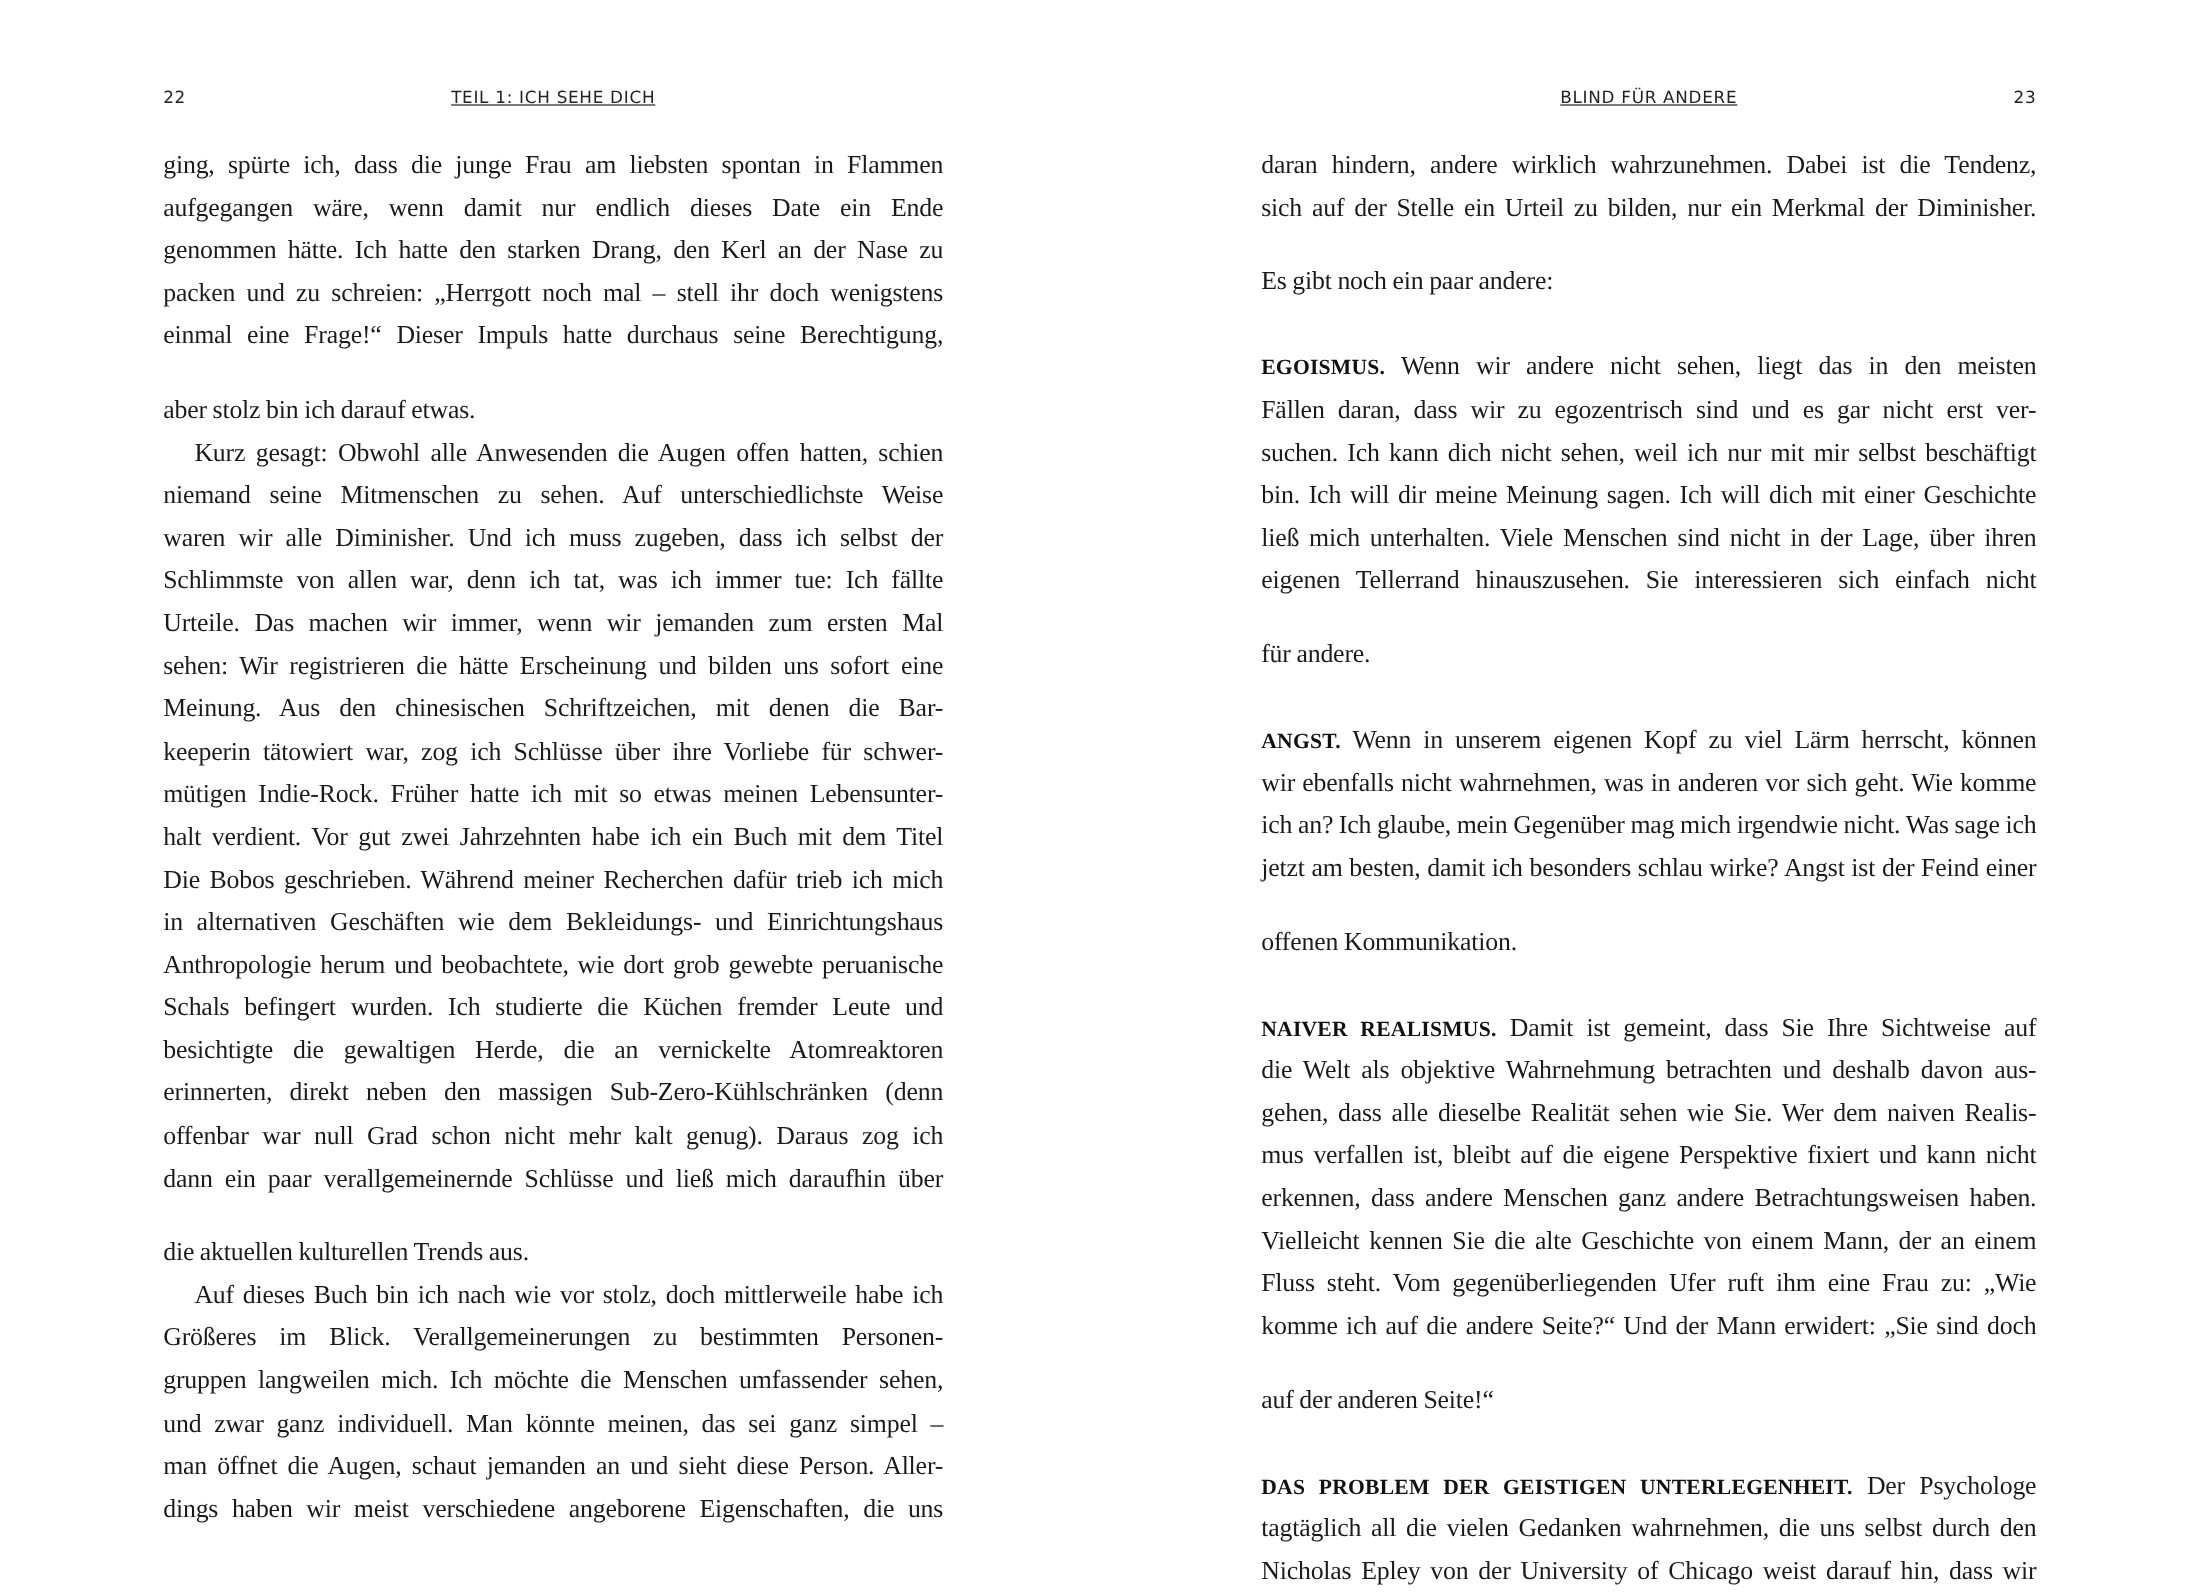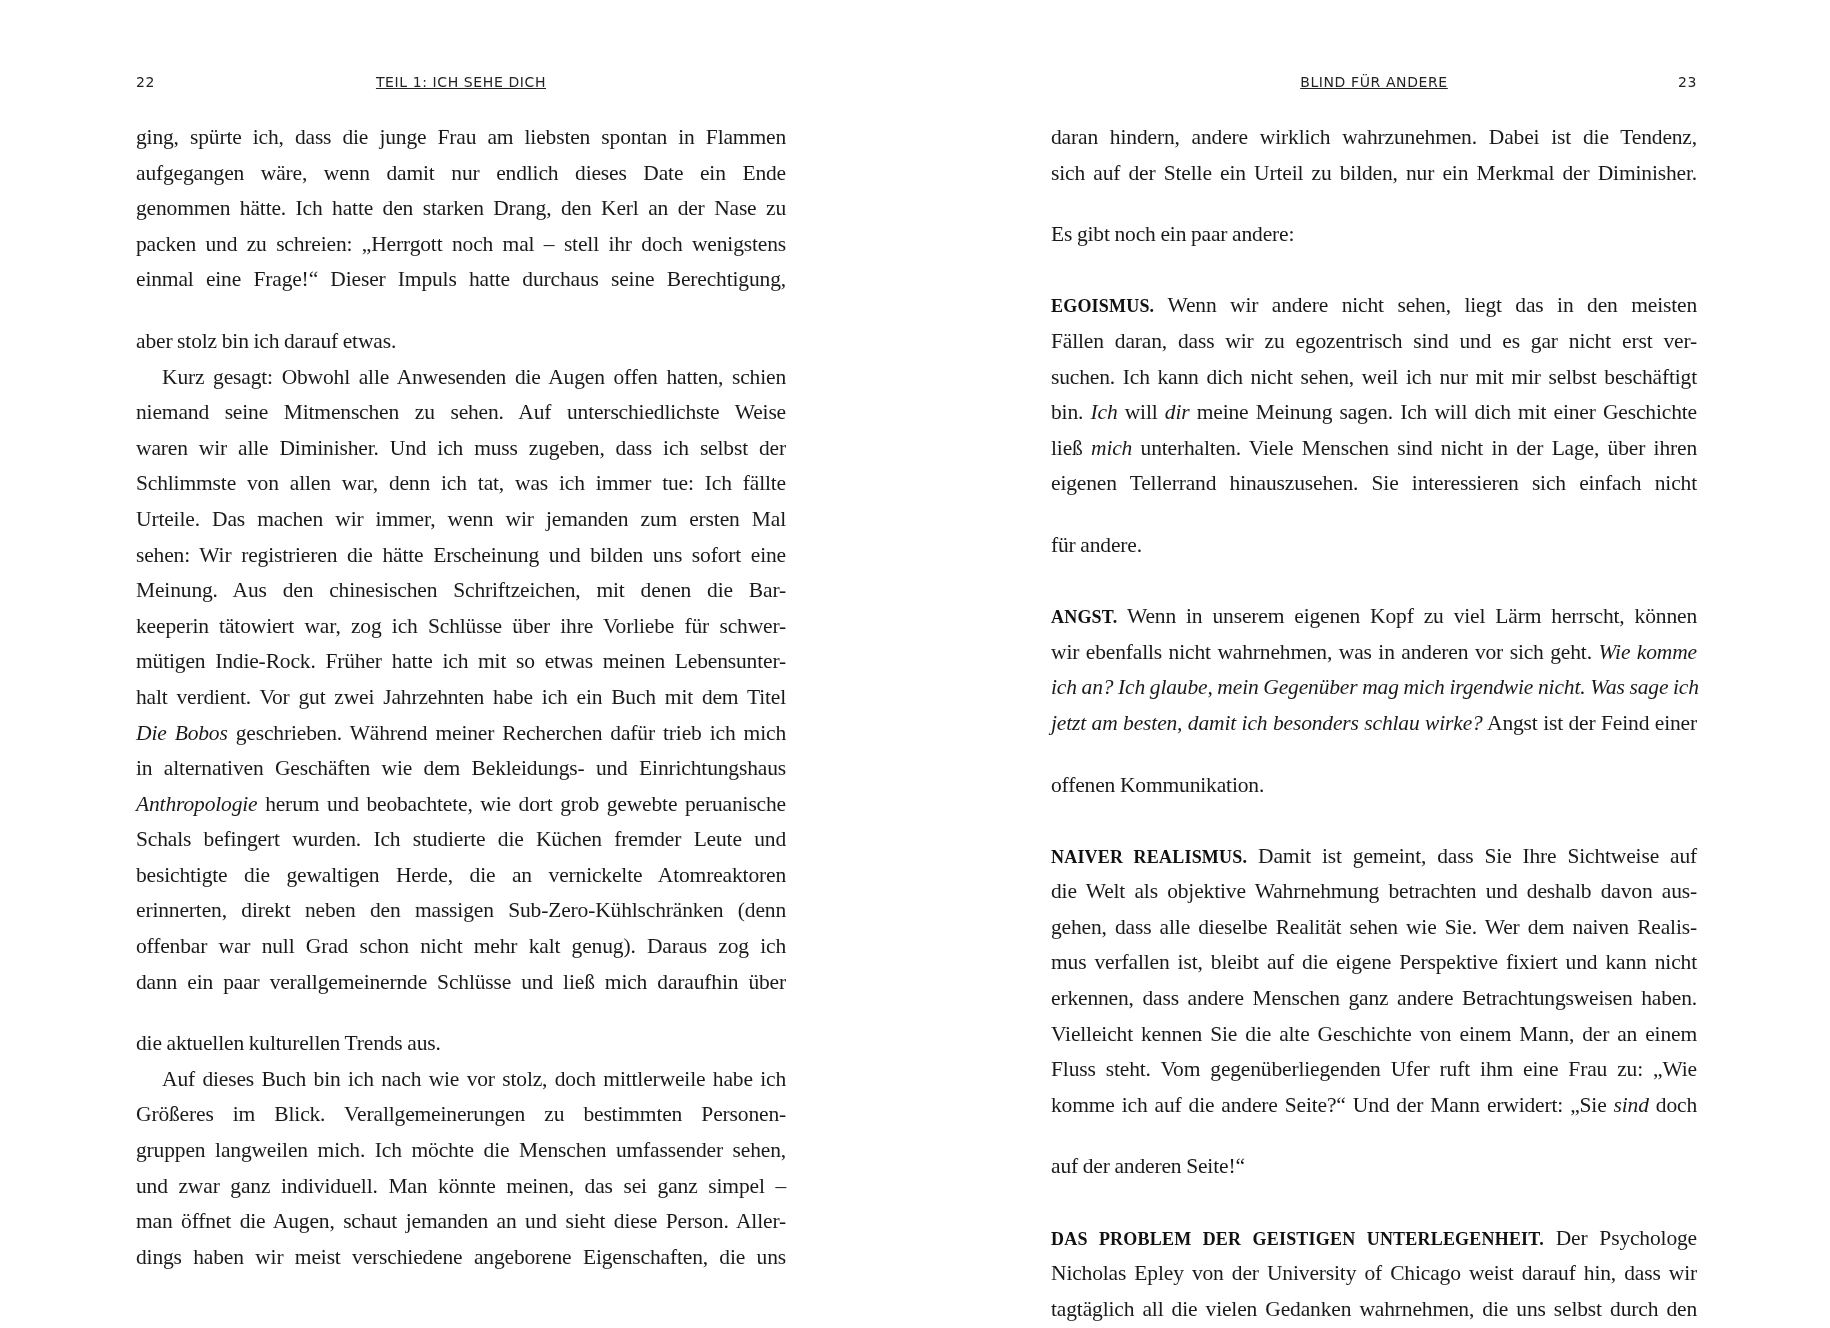--- a/index.html
+++ b/index.html
@@ -20,21 +20,21 @@
   .line {
     font-family: "Liberation Serif", "DejaVu Serif", serif;
     font-size: 21.5px; line-height: 35.6px; height: 35.6px;
     white-space: nowrap; overflow: visible;
     text-align: justify; text-align-last: justify;
     letter-spacing: -0.15px; word-spacing: -0.5px;
   }
   .line.last { text-align-last: left; margin-top: 26px; }
   .line.indent { padding-left: 26px; }
   .line.blank { height: 35.6px; }
-  .it { font-style: italic; }
+  .it { }
   .runin {
     font-family: Liberation Serif, serif; font-weight: bold;
     font-size: 18px; letter-spacing: 0.2px; color: #111;
   }
 </style>
 </head>
 <body>
 
 <div class="page left">
   <div class="running-head">
@@ -104,16 +104,16 @@
       <div class="line"><span>die Welt als objektive Wahrnehmung betrachten und deshalb davon aus-</span></div>
       <div class="line"><span>gehen, dass alle dieselbe Realität sehen wie Sie. Wer dem naiven Realis-</span></div>
       <div class="line"><span>mus verfallen ist, bleibt auf die eigene Perspektive fixiert und kann nicht</span></div>
       <div class="line"><span>erkennen, dass andere Menschen ganz andere Betrachtungsweisen haben.</span></div>
       <div class="line"><span>Vielleicht kennen Sie die alte Geschichte von einem Mann, der an einem</span></div>
       <div class="line"><span>Fluss steht. Vom gegenüberliegenden Ufer ruft ihm eine Frau zu: „Wie</span></div>
       <div class="line"><span>komme ich auf die andere Seite?“ Und der Mann erwidert: „Sie </span><span class="it">sind</span><span> doch</span></div>
       <div class="line last"><span>auf der anderen Seite!“</span></div>
       <div class="line blank"></div>
       <div class="line"><span class="runin">DAS PROBLEM DER GEISTIGEN UNTERLEGENHEIT.</span><span> Der Psychologe</span></div>
+      <div class="line"><span>tagtäglich all die vielen Gedanken wahrnehmen, die uns selbst durch den</span></div>
       <div class="line"><span>Nicholas Epley von der University of Chicago weist darauf hin, dass wir</span></div>
-      <div class="line"><span>tagtäglich all die vielen Gedanken wahrnehmen, die uns selbst durch den</span></div>
     </div>
 </div>
 
 </body></html>

